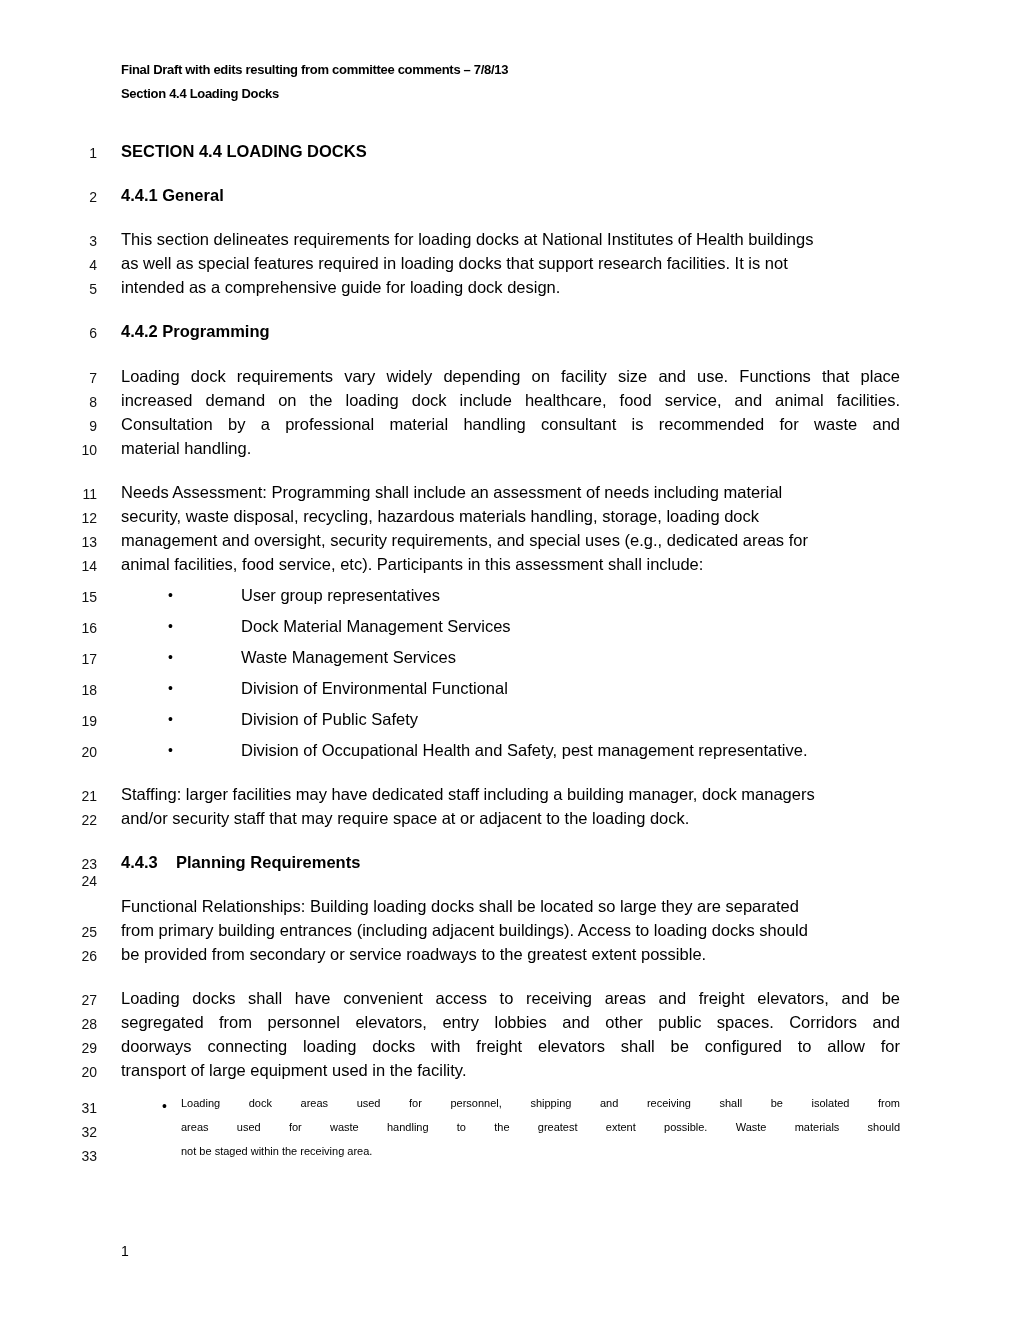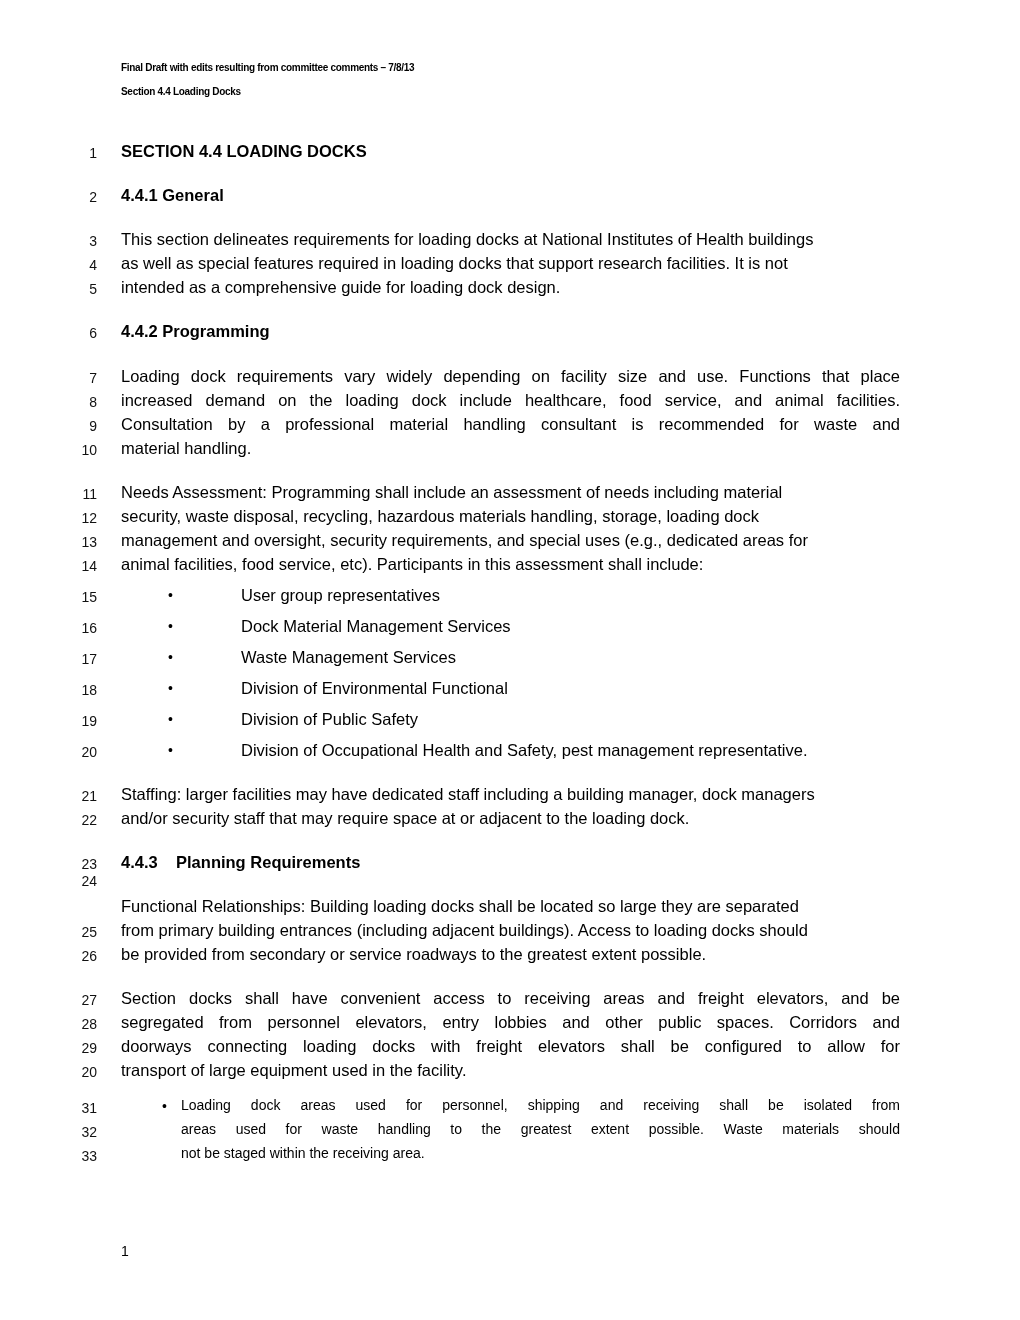--- a/index.html
+++ b/index.html
@@ -1,25 +1,25 @@
 <!DOCTYPE html>
 <html><head>
   <meta charset="utf-8">
   <style>
     html, body { margin: 0; padding: 0; background: #ffffff; }
     body { width: 1020px; height: 1320px; position: relative; overflow: hidden; color: #000; }
-    .hdr { position: absolute; left: 121px; font-family: "Liberation Sans", sans-serif; font-weight: bold; font-size: 10px; letter-spacing: -0.3px; text-align: center; }
+    .hdr { position: absolute; left: 121px; font-family: "Liberation Sans", sans-serif; font-weight: bold; font-size: 13px; letter-spacing: -0.3px; text-align: center; }
     .ln { position: absolute; left: 0; width: 97px; text-align: right; font-family: "Liberation Sans", sans-serif; font-size: 14px; color: #111; }
     .tx { position: absolute; left: 121px; font-family: "Liberation Sans", sans-serif; font-size: 16.5px; white-space: nowrap; }
     .just { width: 779px; text-align: justify; text-align-last: justify; white-space: normal; }
     .bold { font-weight: bold; }
     .bul { position: absolute; left: 168px; font-family: "Liberation Sans", sans-serif; font-size: 14px; }
     .bultx { position: absolute; left: 241px; font-family: "Liberation Sans", sans-serif; font-size: 16.5px; white-space: nowrap; }
     .bul2 { position: absolute; left: 162px; font-family: "Liberation Sans", sans-serif; font-size: 14px; }
-    .bultx2 { position: absolute; left: 181px; width: 719px; font-family: "Liberation Sans", sans-serif; font-size: 14px; text-align: justify; text-align-last: justify; }
+    .bultx2 { position: absolute; left: 181px; width: 719px; font-family: "Liberation Sans", sans-serif; font-size: 11px; text-align: justify; text-align-last: justify; }
     .bultx2.last { text-align-last: left; }
     .pgnum { position: absolute; left: 121px; top: 1243px; font-family: "Liberation Sans", sans-serif; font-size: 14px; }
   </style>
 </head>
 <body>
 
 <div>
   <div class="hdr" style="top:62px">Final Draft with edits resulting from committee comments  – 7/8/13</div>
   <div class="hdr" style="top:86px">Section  4.4 Loading Docks</div>
 
@@ -90,21 +90,21 @@
   <div class="tx bold" style="top:853px; white-space:pre">4.4.3    Planning Requirements</div>
 
   <div class="ln" style="top:873px">24</div>
   <div class="tx" style="top:897px">Functional Relationships:  Building loading docks shall be located so large they are separated</div>
   <div class="ln" style="top:924px">25</div>
   <div class="tx" style="top:921px">from primary building entrances (including adjacent buildings).  Access to loading docks should</div>
   <div class="ln" style="top:948px">26</div>
   <div class="tx" style="top:945px">be provided from secondary or service roadways to the greatest extent possible.</div>
 
   <div class="ln" style="top:992px">27</div>
-  <div class="tx just" style="top:989px">Section docks shall have convenient access to receiving areas and freight elevators, and be</div>
+  <div class="tx just" style="top:989px">Loading docks shall have convenient access to receiving areas and freight elevators, and be</div>
   <div class="ln" style="top:1016px">28</div>
   <div class="tx just" style="top:1013px">segregated from personnel elevators, entry lobbies and other public spaces.  Corridors and</div>
   <div class="ln" style="top:1040px">29</div>
   <div class="tx just" style="top:1037px">doorways connecting loading docks with freight elevators shall be configured to allow for</div>
   <div class="ln" style="top:1064px">20</div>
   <div class="tx" style="top:1061px">transport of large equipment used in the facility.</div>
 
   <div class="ln" style="top:1100px">31</div>
   <div class="bul2" style="top:1098px">•</div>
   <div class="bultx2" style="top:1097px">Loading dock areas used for personnel, shipping and receiving shall be isolated from</div>

